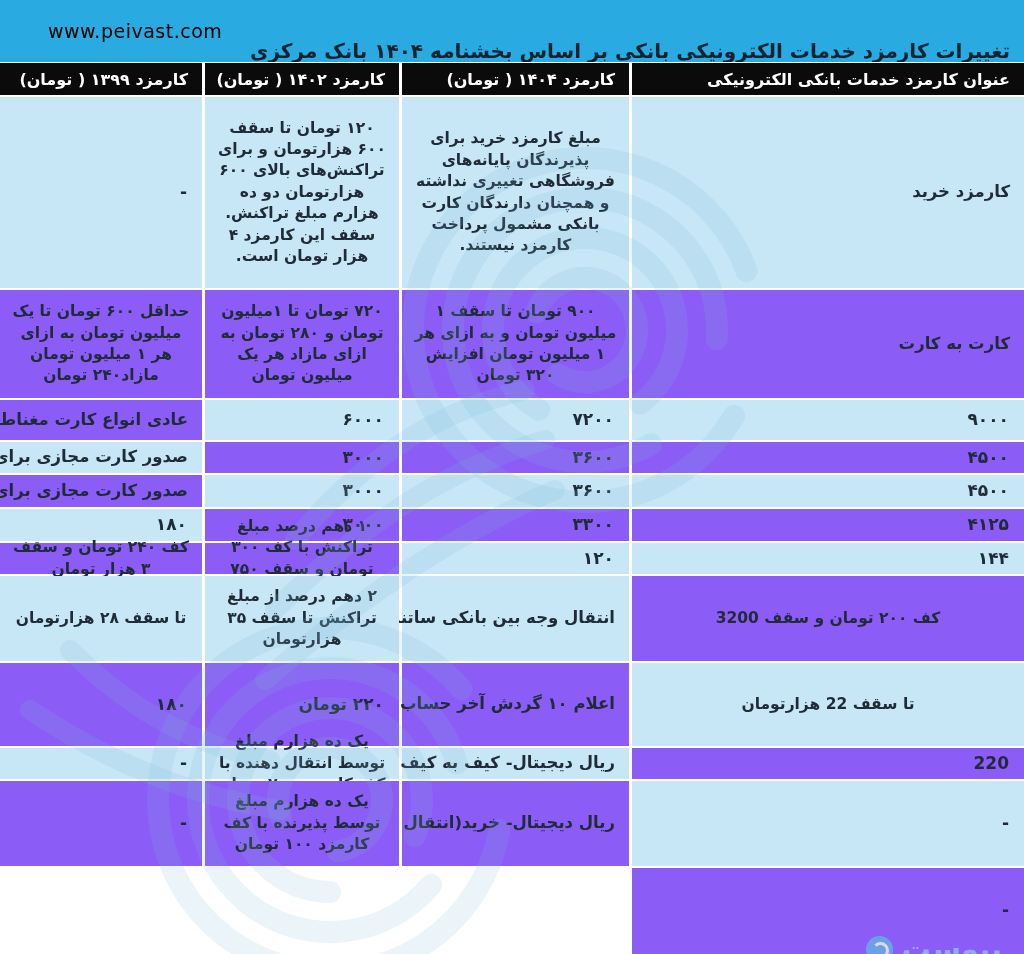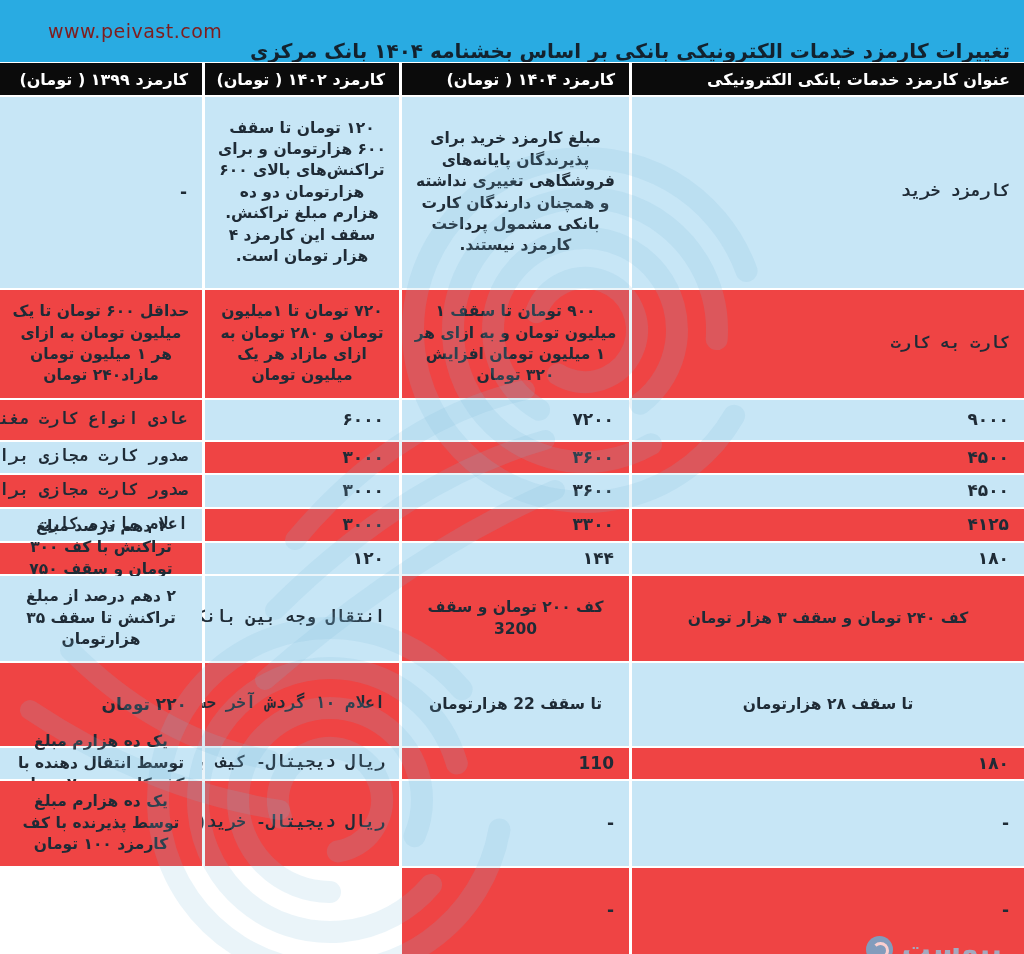--- a/index.html
+++ b/index.html
@@ -24,21 +24,21 @@
     padding: 0 14px 0 48px;
   }
   .banner .title {
     color: #13222e;
     font-size: 20px;
     font-weight: bold;
     white-space: nowrap;
     margin-top: 40px;
   }
   .banner .site {
-    color: #7f1d1d;
+    color: #000000;
     font-size: 19px;
     direction: ltr;
     letter-spacing: 0.5px;
   }
 
   
   .fee-table {
     direction: rtl;
     display: grid;
     grid-template-columns: 392px 227px 194px 202px;
@@ -62,27 +62,26 @@
     white-space: nowrap;
   }
   .cell {
     display: flex;
     align-items: center;
     color: #1f2b36;
     font-weight: bold;
     line-height: 1.38;
   }
   .cell.m { background: #c7e6f6; }
-  .cell.l { background: #ef4444; }
+  .cell.l { background: #8b5cf6; }
   .cell.label {
     justify-content: flex-start;
     padding: 0 14px;
     font-size: 16.5px;
     white-space: nowrap;
-    font-family: Liberation Mono, monospace;
   }
   .cell.num {
     justify-content: flex-start;
     padding: 0 15px;
     font-size: 17px;
   }
   .cell.para {
     justify-content: center;
     text-align: center;
     padding: 2px 10px;
@@ -169,38 +168,37 @@
     <div class="cell label m">صدور کارت مجازی برای اشخاص حقوقی</div>
     <div class="cell num m">۴۵۰۰</div>
     <div class="cell num m">۳۶۰۰</div>
     <div class="cell num m">۳۰۰۰</div>
 
     <div class="cell label l">صدور کارت مجازی برای اشخاص حقیقی</div>
     <div class="cell num l">۴۱۲۵</div>
     <div class="cell num l">۳۳۰۰</div>
     <div class="cell num l">۳۰۰۰</div>
 
-    <div class="cell label m">اعلام مانده کارت</div>
     <div class="cell num m">۱۸۰</div>
     <div class="cell num m">۱۴۴</div>
     <div class="cell num m">۱۲۰</div>
 
     <div class="cell para l">۱ دهم درصد مبلغ تراکنش با کف ۳۰۰ تومان و سقف ۷۵۰ تومان</div>
     <div class="cell para l">کف ۲۴۰ تومان و سقف ۳ هزار تومان</div>
     <div class="cell para l">کف ۲۰۰ تومان و سقف 3200</div>
 
     <div class="cell label m">انتقال وجه بین بانکی ساتنا</div>
     <div class="cell para m">۲ دهم درصد از مبلغ تراکنش تا سقف ۳۵ هزارتومان</div>
     <div class="cell para m">تا سقف ۲۸ هزارتومان</div>
     <div class="cell para m">تا سقف 22 هزارتومان</div>
 
     <div class="cell label l">اعلام ۱۰ گردش آخر حساب</div>
     <div class="cell num l">۲۲۰ تومان</div>
     <div class="cell num l">۱۸۰</div>
-    <div class="cell num l">110</div>
+    <div class="cell num l">220</div>
 
     <div class="cell label m">ریال دیجیتال- کیف به کیف(عادی به عادی)</div>
     <div class="cell para m">یک ده هزارم مبلغ توسط انتقال دهنده با کف کارمزد ۲۰۰ تومان</div>
     <div class="cell num m">-</div>
     <div class="cell num m">-</div>
 
     <div class="cell label l">ریال دیجیتال- خرید(انتقال به کیف تجاری)</div>
     <div class="cell para l">یک ده هزارم مبلغ توسط پذیرنده با کف کارمزد ۱۰۰ تومان</div>
     <div class="cell num l">-</div>
     <div class="cell num l">-</div>

